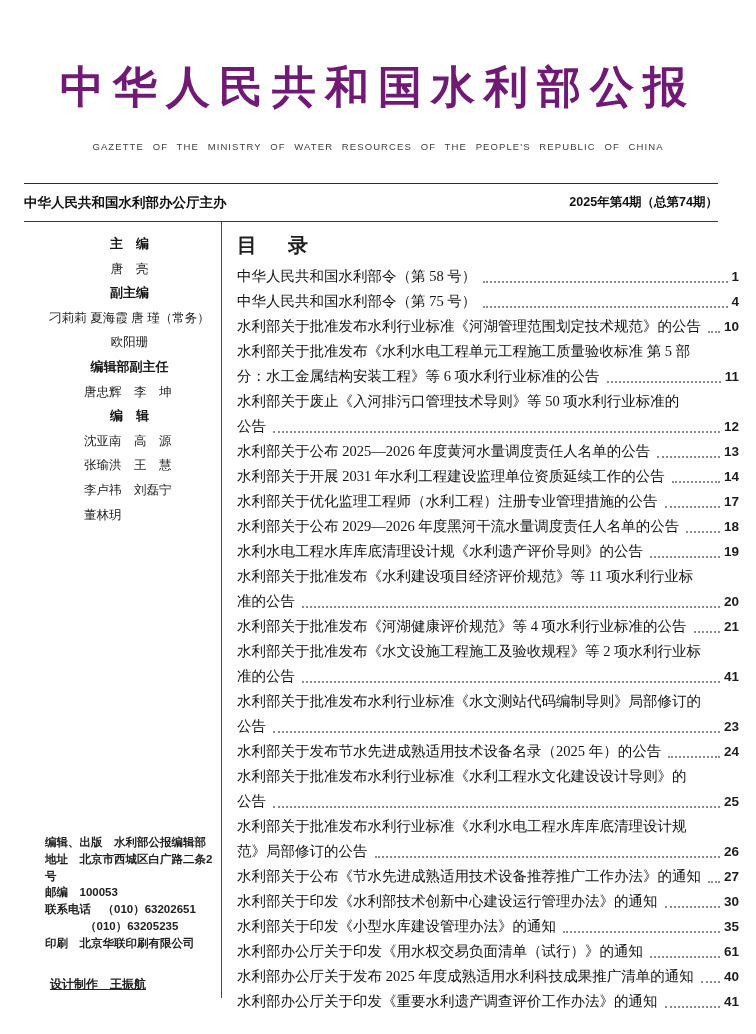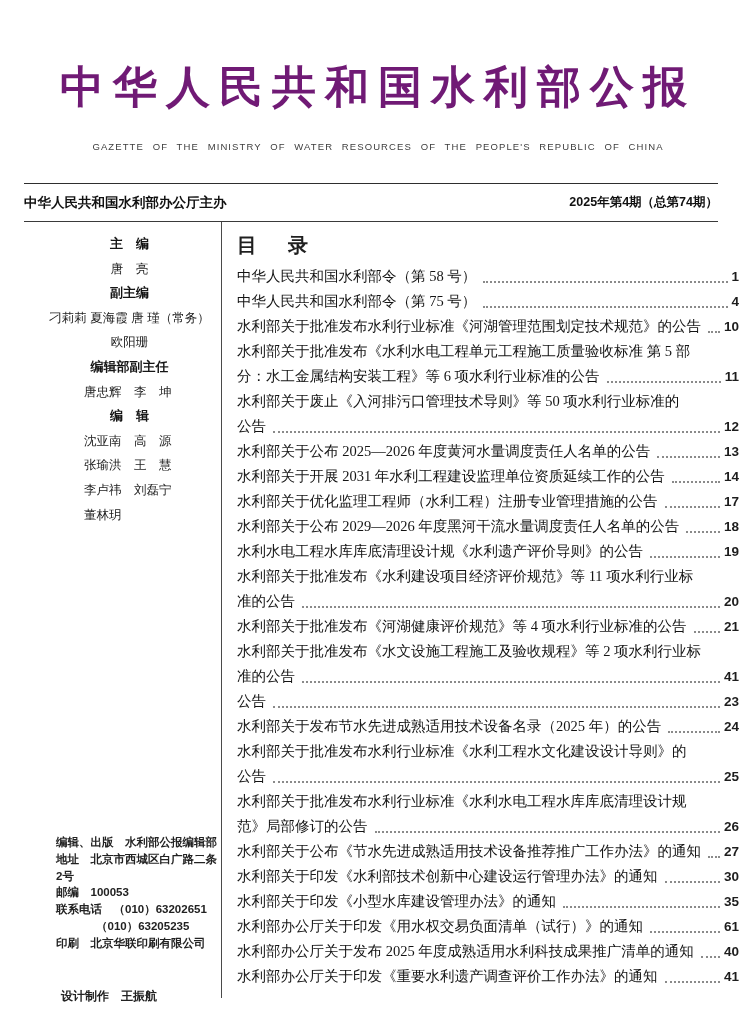--- a/index.html
+++ b/index.html
@@ -65,28 +65,28 @@
   
   .board { padding-top: 10px; font-size: 12.5px; line-height: 24.6px; color: #222; }
   .board-row[data-style="heading"] { font-weight: 700; text-align: center; font-size: 13px; color: #151515; }
   .board-row[data-style="center"]  { text-align: center; }
   .board-row[data-style="left"]    { padding-left: 46px; }
   .board-row[data-style="wide"]    { text-align: center; }
 
   
   .imprint {
     position: absolute;
-    top: 612px; left: 18px; right: 4px;
+    top: 612px; left: 7px; right: 4px;
     font-size: 11.5px;
     line-height: 16.8px;
     font-weight: 600;
     color: #222;
   }
   .imprint-line[data-style="indent"] { padding-left: 40px; }
-  .design-credit { margin-top: 36px; padding-left: 5px; font-size: 12px; font-weight: 600; }
+  .design-credit { margin-top: 24px; padding-left: 5px; font-size: 12px; font-weight: 600; text-decoration: underline; }
 
   
   .toc { flex: 1 1 auto; padding: 10px 6px 0 15px; }
   .toc-title {
     font-family: "Liberation Serif", "DejaVu Serif", serif;
     font-size: 20px;
     font-weight: 700;
     letter-spacing: 13px;
     color: #1f1f1f;
   }
@@ -296,20 +296,21 @@
           <div class="toc-entry">
             <div class="toc-pre">水利部关于批准发布《水文设施工程施工及验收规程》等 2 项水利行业标</div>
             <div class="toc-last">
               <span class="toc-text">准的公告</span>
               <span class="dot-leader"></span>
               <span class="toc-page">41</span>
             </div>
           </div>
 
           <div class="toc-entry">
+            <div class="toc-pre">水利部关于批准发布水利行业标准《水文测站代码编制导则》局部修订的</div>
             <div class="toc-last">
               <span class="toc-text">公告</span>
               <span class="dot-leader"></span>
               <span class="toc-page">23</span>
             </div>
           </div>
 
           <div class="toc-entry">
 
             <div class="toc-last">

